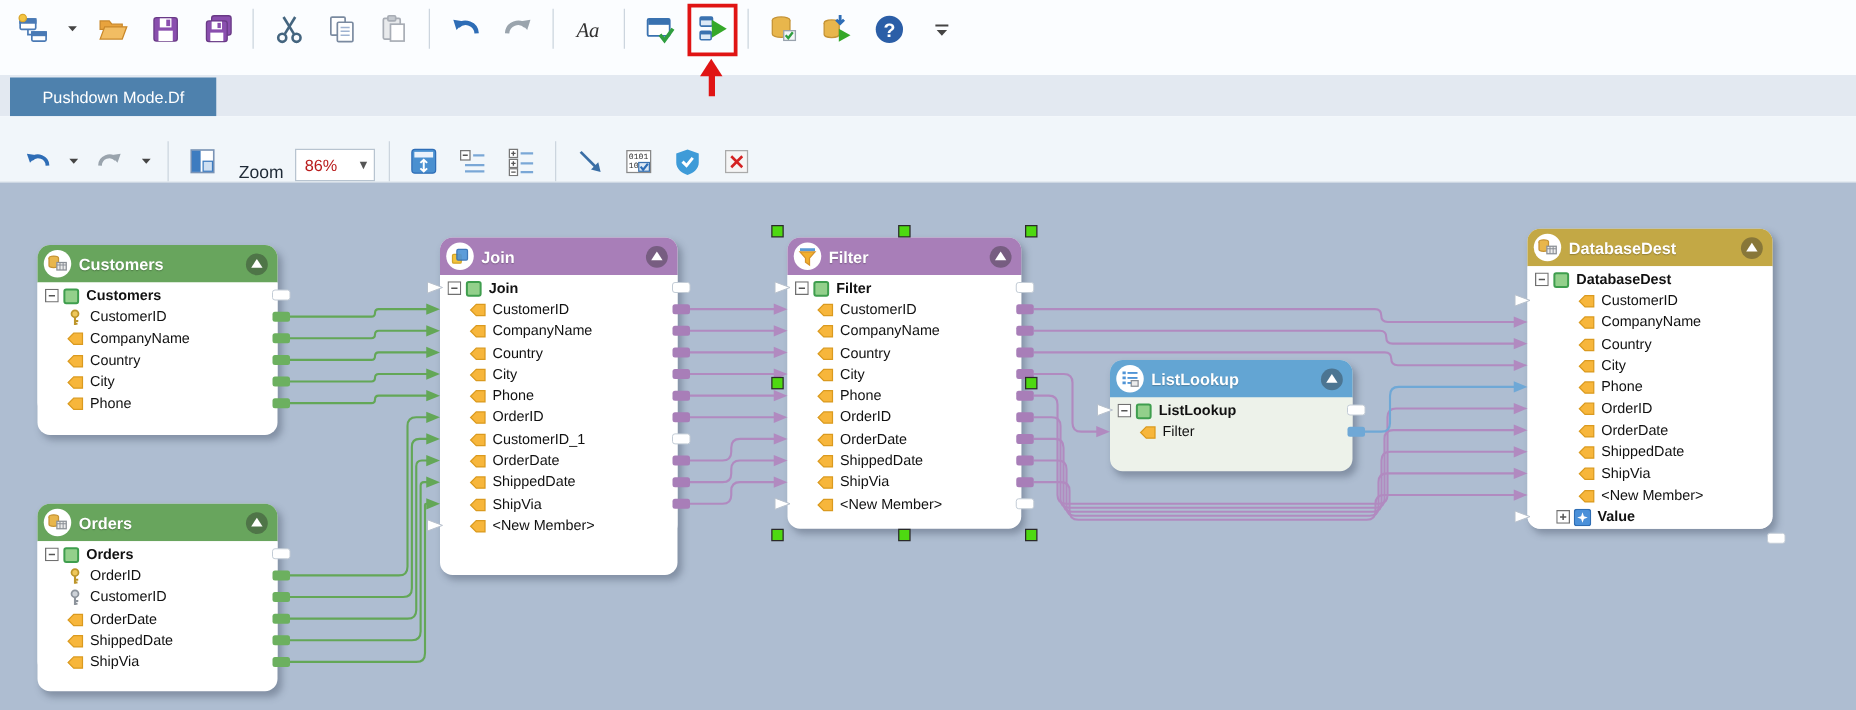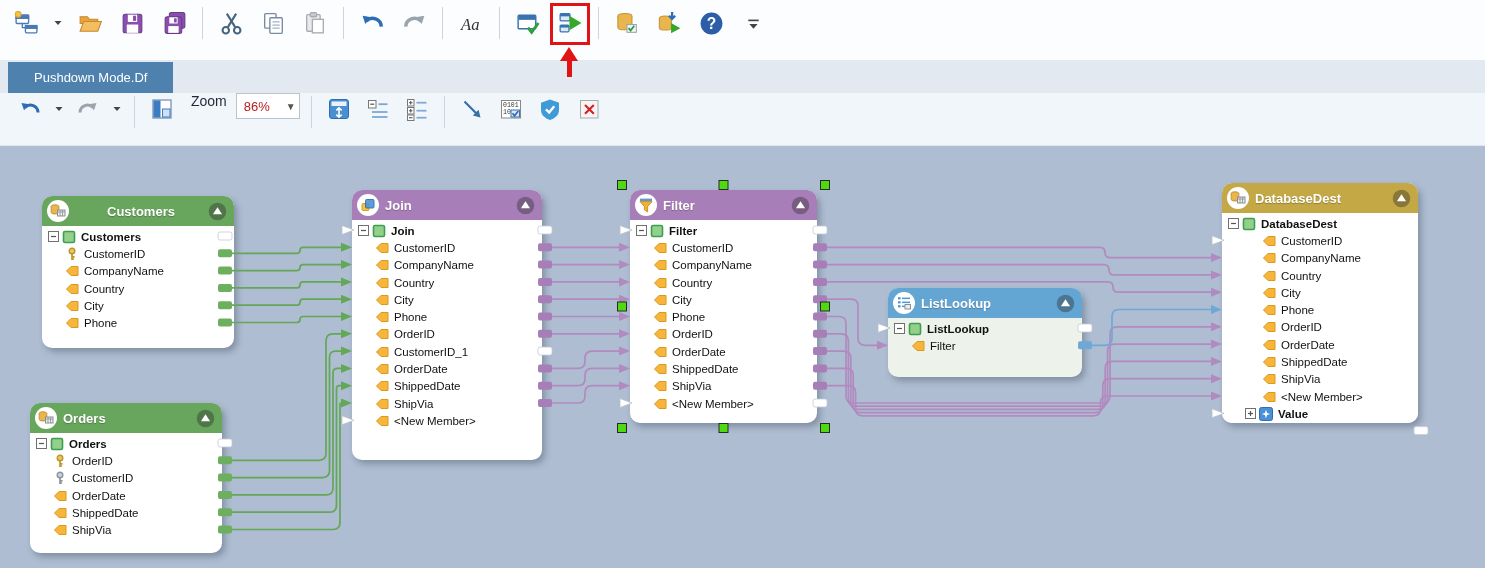--- a/index.html
+++ b/index.html
@@ -9,21 +9,21 @@
     display:flex;align-items:flex-start;padding:4px 0 0 8px;box-sizing:border-box;gap:6px;}
   .tbtn{width:36px;height:38px;display:flex;align-items:center;justify-content:center;border-radius:3px;flex:0 0 auto;}
   .tbtn.small{width:16px;}
   .tsep{width:1px;height:32px;background:#ccd5de;margin:3px 4px 0 4px;flex:0 0 auto;}
   
   #tab-strip{position:absolute;left:0;top:60px;width:100%;height:33px;background:#e3e9f1;}
   #doc-tab{position:absolute;left:8px;top:2px;height:31px;line-height:31px;padding:0 26px;
     background:#4e81ad;color:#fff;font-size:13px;}
   
   #canvas-toolbar{position:absolute;left:0;top:93px;width:100%;height:53px;background:#f1f6fa;
-    display:flex;align-items:flex-start;padding-left:14px;box-sizing:border-box;gap:7px;border-bottom:1px solid #dfe7ee;}
+    display:flex;align-items:flex-end;padding-left:14px;box-sizing:border-box;gap:7px;border-bottom:1px solid #dfe7ee;}
   .cbtn{width:32px;height:32px;display:flex;align-items:center;justify-content:center;border-radius:3px;flex:0 0 auto;}
   .ccaret{width:12px;height:32px;display:flex;align-items:center;justify-content:center;flex:0 0 auto;}
   .clabel{font-size:14px;color:#1f2a36;margin:0 2px 0 6px;}
   .combo{width:62px;height:24px;background:#fff;border:1px solid #b8c4d0;display:flex;align-items:center;flex:0 0 auto;}
   .combo .val{flex:1;font-size:13px;color:#b91c1c;padding-left:7px;}
   .combo .car{width:16px;text-align:center;color:#555;font-size:10px;}
   
   #canvas{position:absolute;left:0;top:146px;width:1485px;height:422px;background:#aebdd1;}
   .node{position:absolute;border-radius:10px;box-shadow:3px 4px 6px rgba(50,60,80,.35);background:#fff;z-index:2;}
   .node-header{height:30px;border-radius:10px 10px 0 0;display:flex;align-items:center;padding:0 6px 0 4px;box-sizing:border-box;}
@@ -283,21 +283,21 @@
         </svg>
       </div>
       <div class="cbtn">
         <svg width="24" height="24" viewBox="0 0 24 24">
           <rect x="3.5" y="3.5" width="17.5" height="17.5" fill="#f5f5f5" stroke="#aaa"></rect>
           <path d="M8 8 L16.8 16.8 M16.8 8 L8 16.8" stroke="#d42222" stroke-width="2.1"></path>
         </svg>
       </div>
     </div>
   <div id="canvas">
-      <div class="node" style="left: 42px; top: 50px; width: 192px; height: 152px; background: rgb(255, 255, 255); text-align: center;">
+      <div class="node" style="left: 30px; top: 50px; width: 192px; height: 152px; background: rgb(255, 255, 255);">
         <div class="node-header" style="background: rgb(104, 165, 93);">
           <svg width="24" height="24" viewBox="0 0 24 24">
             <circle cx="12" cy="12" r="11" fill="#fff"></circle>
             <ellipse cx="9" cy="7.4" rx="3.8" ry="1.6" fill="#e8b64c" stroke="#c59335"></ellipse>
             <path d="M5.2 7.4 v6 a 3.8 1.6 0 0 0 7.6 0 v-6" fill="#e8b64c" stroke="#c59335"></path>
             <rect x="11.5" y="11" width="7.5" height="6" fill="#ececec" stroke="#8a8f96"></rect>
             <path d="M11.5 13 h7.5 M14 11 v6 M16.5 11 v6" stroke="#8a8f96" stroke-width=".8"></path>
           </svg>
           <span class="node-title">Customers</span>
           <svg width="21" height="21" viewBox="0 0 24 24">

